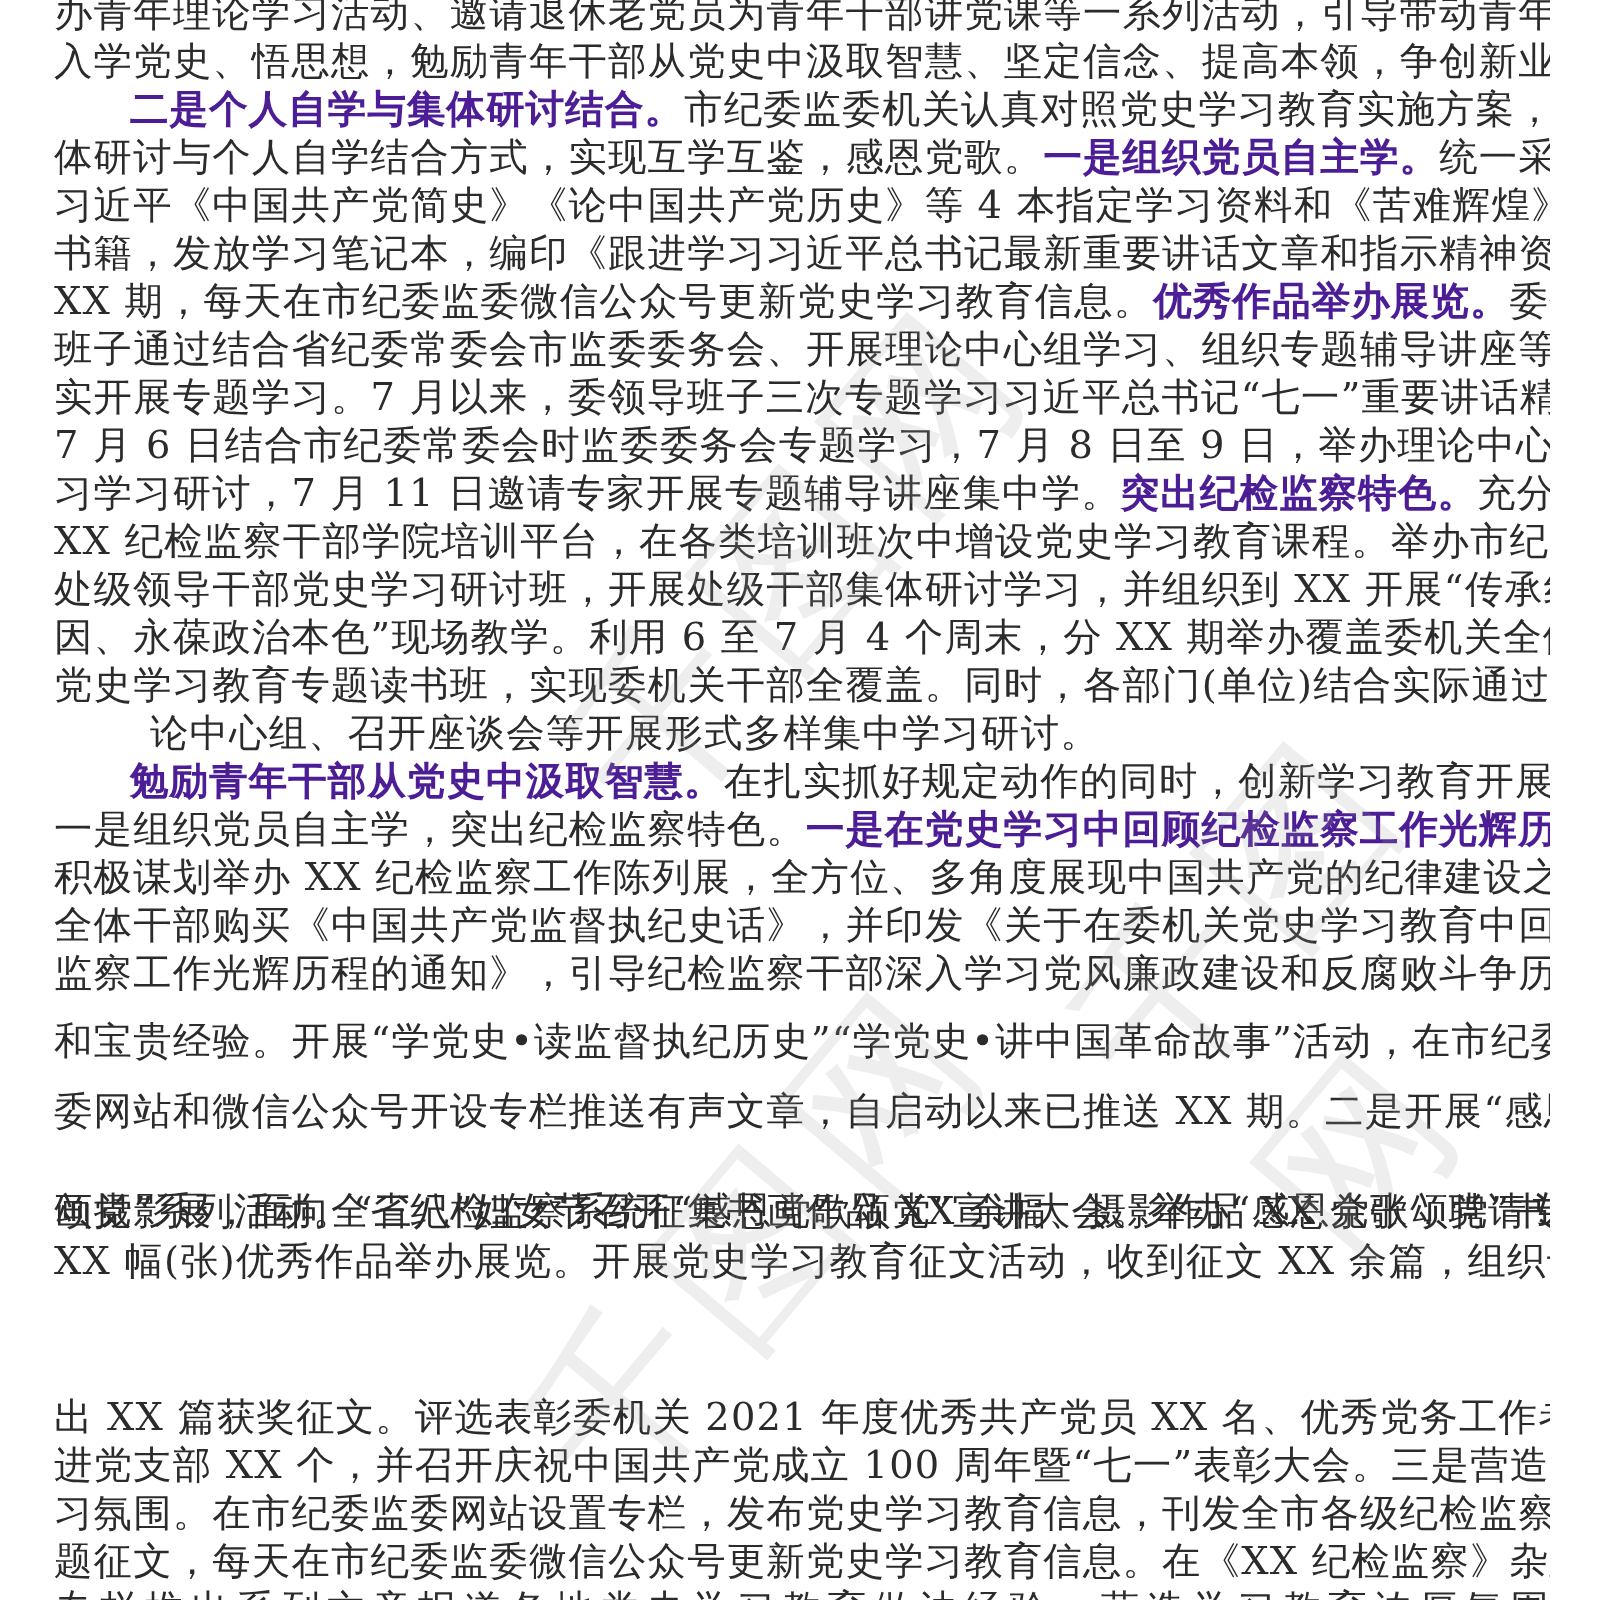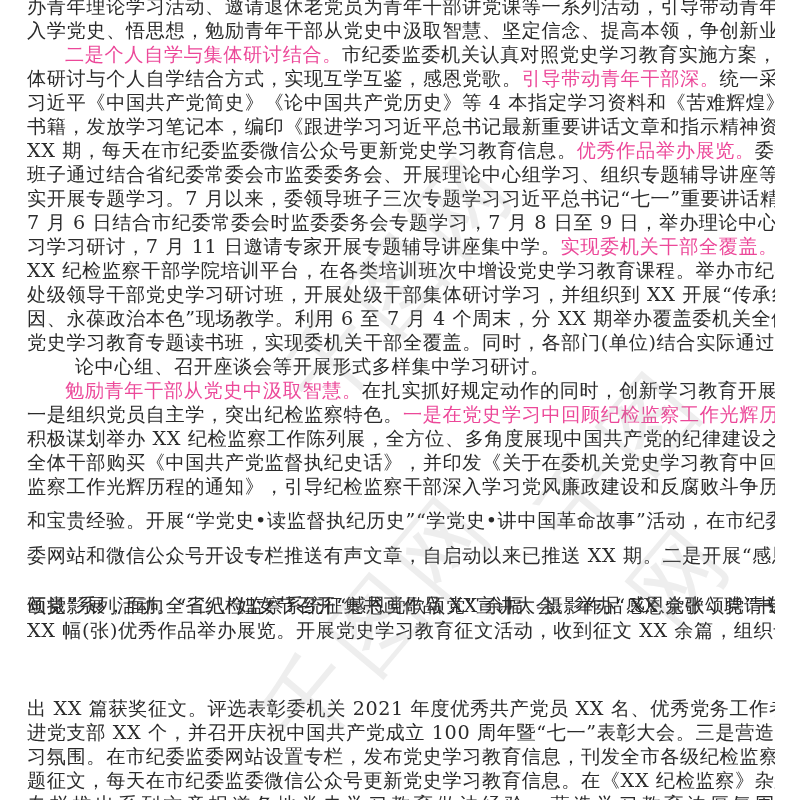--- a/index.html
+++ b/index.html
@@ -29,47 +29,47 @@
     font-size: 19.2px;
     line-height: 24px;
     white-space: nowrap;
     overflow: hidden;
     letter-spacing: 0.6px;
     text-align: justify;
     text-align-last: justify;
   }
   .line.last { text-align-last: left; }
   .line.indent { padding-left: 38px; width: 710px; }
-  .b { font-weight: normal; color: #ec4899; }
+  .b { font-weight: bold; color: #4c1d95; }
   .watermark {
     position: absolute;
     color: rgba(160,160,160,0.18);
     font-size: 90px;
     font-family: "DejaVu Sans", sans-serif;
     transform: rotate(-50deg);
     pointer-events: none;
     letter-spacing: 10px;
   }
 </style>
 </head>
 <body>
 
 <div class="page">
   <div id="section-a">
       <div class="line" style="top: -5px;"><span>办青年理论学习活动、邀请退休老党员为青年干部讲党课等一系列活动，引导带动青年干部深</span></div>
       <div class="line last" style="top: 19px;"><span>入学党史、悟思想，勉励青年干部从党史中汲取智慧、坚定信念、提高本领，争创新业绩。</span></div>
       <div class="line indent" style="top: 43px;"><span class="b">二是个人自学与集体研讨结合。</span><span>市纪委监委机关认真对照党史学习教育实施方案，采取集</span></div>
-      <div class="line" style="top: 67px;"><span>体研讨与个人自学结合方式，实现互学互鉴，感恩党歌。</span><span class="b">引导带动青年干部深。</span><span>统一采购发放</span></div>
+      <div class="line" style="top: 67px;"><span>体研讨与个人自学结合方式，实现互学互鉴，感恩党歌。</span><span class="b">一是组织党员自主学。</span><span>统一采购发放</span></div>
       <div class="line" style="top: 91px;"><span>习近平《中国共产党简史》《论中国共产党历史》等 4 本指定学习资料和《苦难辉煌》等自选</span></div>
       <div class="line" style="top: 115px;"><span>书籍，发放学习笔记本，编印《跟进学习习近平总书记最新重要讲话文章和指示精神资料汇编》</span></div>
       <div class="line" style="top: 139px;"><span>XX 期，每天在市纪委监委微信公众号更新党史学习教育信息。</span><span class="b">优秀作品举办展览。</span><span>委领导</span></div>
       <div class="line" style="top: 163px;"><span>班子通过结合省纪委常委会市监委委务会、开展理论中心组学习、组织专题辅导讲座等方式扎</span></div>
       <div class="line" style="top: 187px;"><span>实开展专题学习。7 月以来，委领导班子三次专题学习习近平总书记“七一”重要讲话精神，</span></div>
       <div class="line" style="top: 211px;"><span>7 月 6 日结合市纪委常委会时监委委务会专题学习，7 月 8 日至 9 日，举办理论中心组集中学</span></div>
-      <div class="line" style="top: 235px;"><span>习学习研讨，7 月 11 日邀请专家开展专题辅导讲座集中学。</span><span class="b">实现委机关干部全覆盖。</span><span>充分用好</span></div>
+      <div class="line" style="top: 235px;"><span>习学习研讨，7 月 11 日邀请专家开展专题辅导讲座集中学。</span><span class="b">突出纪检监察特色。</span><span>充分用好</span></div>
       <div class="line" style="top: 259px;"><span>XX 纪检监察干部学院培训平台，在各类培训班次中增设党史学习教育课程。举办市纪委监委</span></div>
       <div class="line" style="top: 283px;"><span>处级领导干部党史学习研讨班，开展处级干部集体研讨学习，并组织到 XX 开展“传承红色基</span></div>
       <div class="line" style="top: 307px;"><span>因、永葆政治本色”现场教学。利用 6 至 7 月 4 个周末，分 XX 期举办覆盖委机关全体干部的</span></div>
       <div class="line" style="top: 331px;"><span>党史学习教育专题读书班，实现委机关干部全覆盖。同时，各部门(单位)结合实际通过青年理</span></div>
       <div class="line last" style="top: 355px; margin-left: 48px;"><span>论中心组、召开座谈会等开展形式多样集中学习研讨。</span></div>
       <div class="line indent" style="top: 379px;"><span class="b">勉励青年干部从党史中汲取智慧。</span><span>在扎实抓好规定动作的同时，创新学习教育开展方式，丰</span></div>
       <div class="line" style="top: 403px;"><span>一是组织党员自主学，突出纪检监察特色。</span><span class="b">一是在党史学习中回顾纪检监察工作光辉历程。</span></div>
       <div class="line" style="top: 427px;"><span>积极谋划举办 XX 纪检监察工作陈列展，全方位、多角度展现中国共产党的纪律建设之路。为</span></div>
       <div class="line" style="top: 451px;"><span>全体干部购买《中国共产党监督执纪史话》，并印发《关于在委机关党史学习教育中回顾纪检</span></div>
       <div class="line" style="top: 475px;"><span>监察工作光辉历程的通知》，引导纪检监察干部深入学习党风廉政建设和反腐败斗争历史成就</span></div>

